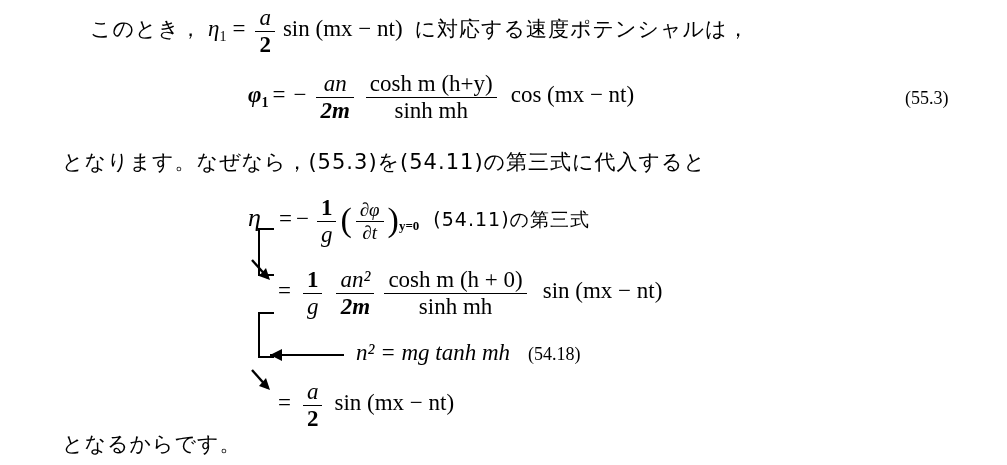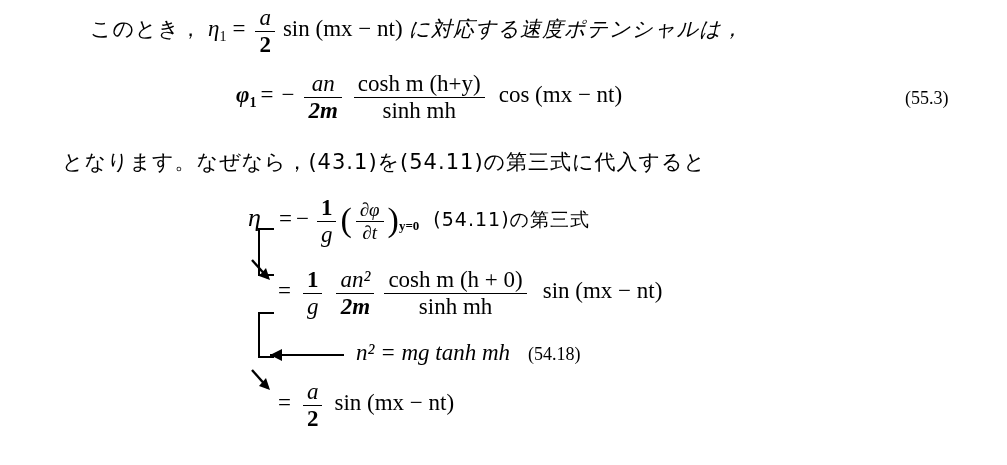--- a/index.html
+++ b/index.html
@@ -100,29 +100,29 @@
     border-bottom: 6px solid transparent;
     border-right: 12px solid #000;
   }
 </style>
 </head>
 <body>
 
 <div class="page">
 
   <div class="line" style="left:90px; top:6px;">
-    <span class="jp">このとき，</span><span class="math" style="margin-left:6px;">η</span><span class="sub">1</span><span class="math upr" style="margin:0 6px;">=</span><span class="frac math"><span class="num">a</span><span class="den upr bold">2</span></span><span class="math upr" style="margin-left:4px;">sin (mx − nt)</span><span class="jp" style="margin-left:6px;font-style:italic;">に対応する速度ポテンシャルは，</span>
+    <span class="jp">このとき，</span><span class="math" style="margin-left:6px;">η</span><span class="sub">1</span><span class="math upr" style="margin:0 6px;">=</span><span class="frac math"><span class="num">a</span><span class="den upr bold">2</span></span><span class="math upr" style="margin-left:4px;">sin (mx − nt)</span><span class="jp" style="margin-left:12px;">に対応する速度ポテンシャルは，</span>
   </div>
 
-  <div class="line" style="left:236px; top:72px;">
+  <div class="line" style="left:248px; top:72px;">
     <span class="math bold">φ</span><span class="sub bold">1</span><span class="math upr" style="margin:0 8px 0 4px;">=</span><span class="math upr" style="margin-right:6px;">−</span><span class="frac math"><span class="num">an</span><span class="den bold">2m</span></span><span class="frac math upr" style="margin-left:8px;"><span class="num">cosh m (h+y)</span><span class="den">sinh mh</span></span><span class="math upr" style="margin-left:10px;">cos (mx − nt)</span>
   </div>
   <div class="line eqnum" style="left:905px; top:88px;">(55.3)</div>
 
-  <div class="line jp" style="left:62px; top:148px;">となります。なぜなら，(43.1)を(54.11)の第三式に代入すると</div>
+  <div class="line jp" style="left:62px; top:148px;">となります。なぜなら，(55.3)を(54.11)の第三式に代入すると</div>
 
   <div class="line" style="left:248px; top:196px;">
     <span class="math" style="font-size:26px;">η</span><span class="math upr" style="margin:0 4px 0 18px;">=</span><span class="math upr" style="margin-right:4px;">−</span><span class="frac math"><span class="num upr bold">1</span><span class="den">g</span></span><span class="paren-big">(</span><span class="frac math" style="font-size:19px;"><span class="num">∂φ</span><span class="den">∂t</span></span><span class="paren-big">)</span><span class="sub bold" style="font-size:13px;">y=0</span><span class="jp" style="margin-left:14px; font-size:19px;">(54.11)の第三式</span>
   </div>
 
   <div class="bracket" style="left:258px; top:228px; height:44px;"></div>
   <svg class="arrow-down" style="left:250px; top:258px;" viewBox="0 0 26 26">
     <path d="M2 2 L18 20" stroke="#000" stroke-width="2.4" fill="none"></path>
     <path d="M20 22 L9 18 L16 10 Z" fill="#000"></path>
   </svg>
@@ -140,14 +140,15 @@
 
   <svg class="arrow-down" style="left:250px; top:368px;" viewBox="0 0 26 26">
     <path d="M2 2 L18 20" stroke="#000" stroke-width="2.4" fill="none"></path>
     <path d="M20 22 L9 18 L16 10 Z" fill="#000"></path>
   </svg>
 
   <div class="line" style="left:278px; top:380px;">
     <span class="math upr" style="margin-right:8px;">=</span><span class="frac math"><span class="num">a</span><span class="den upr bold">2</span></span><span class="math upr" style="margin-left:8px;">sin (mx − nt)</span>
   </div>
 
+  <div class="line jp" style="left:62px; top:430px;">となるからです。</div>
 
 </div>
 
 </body></html>

